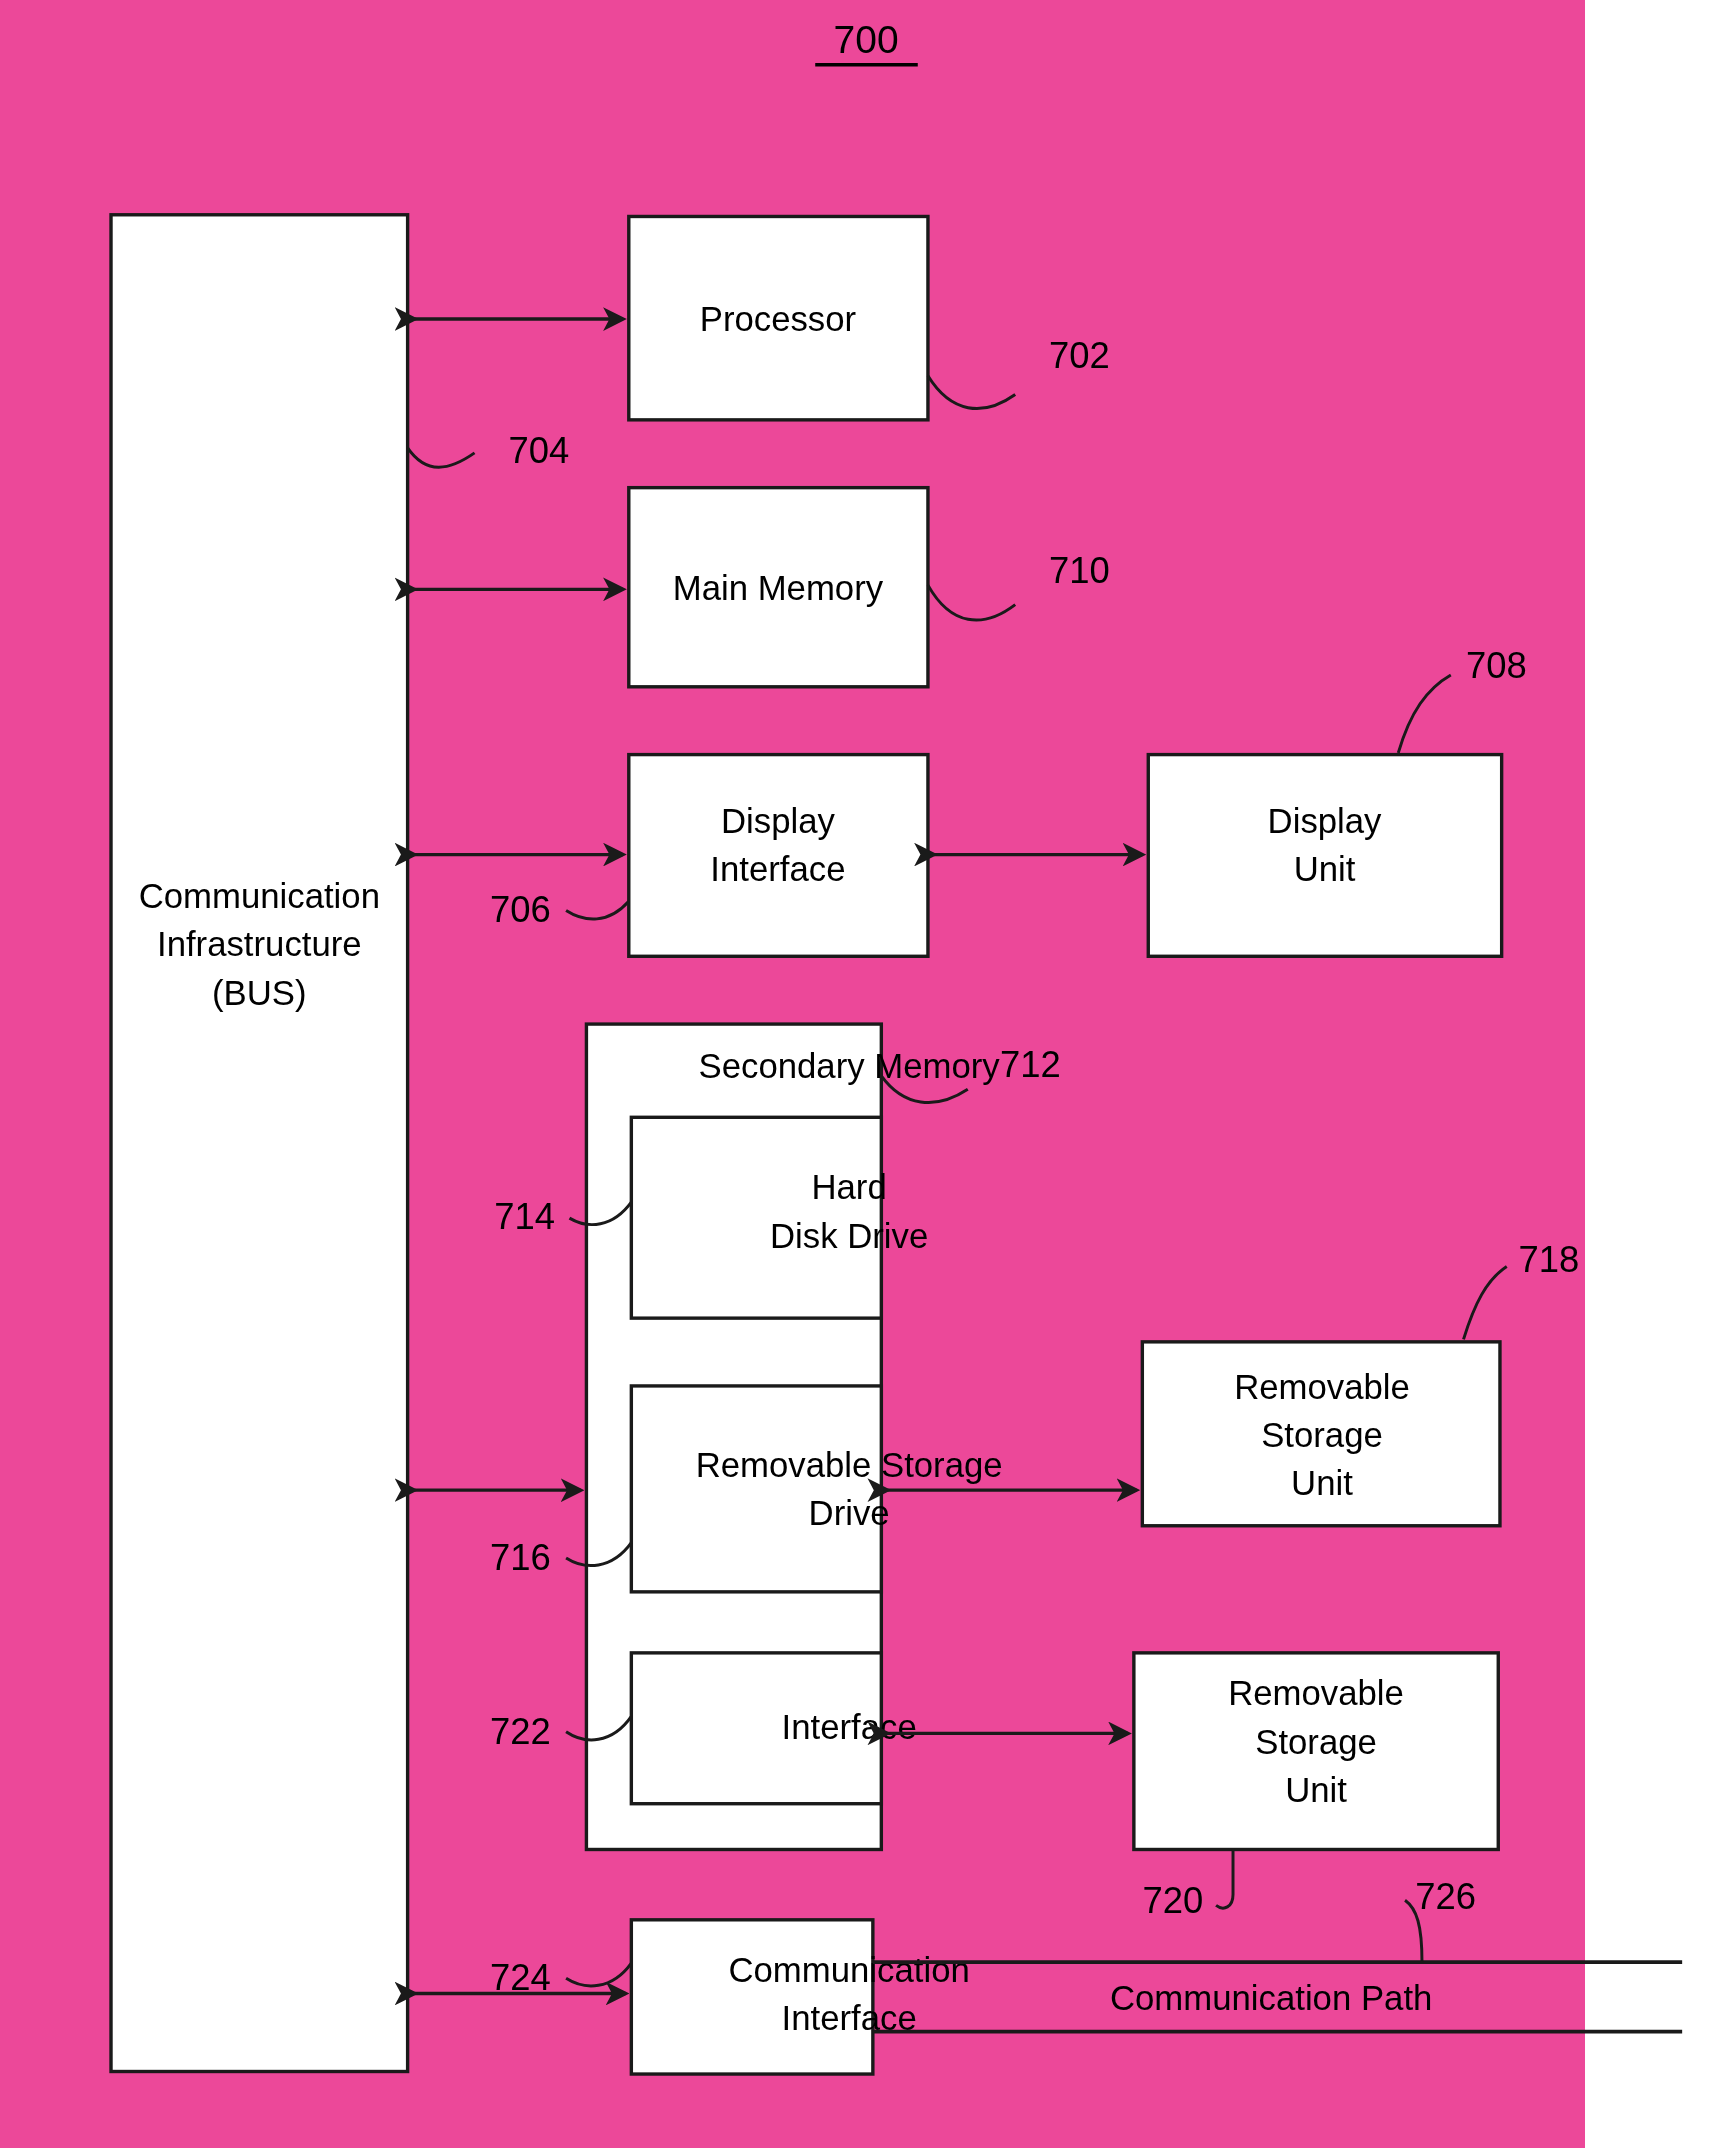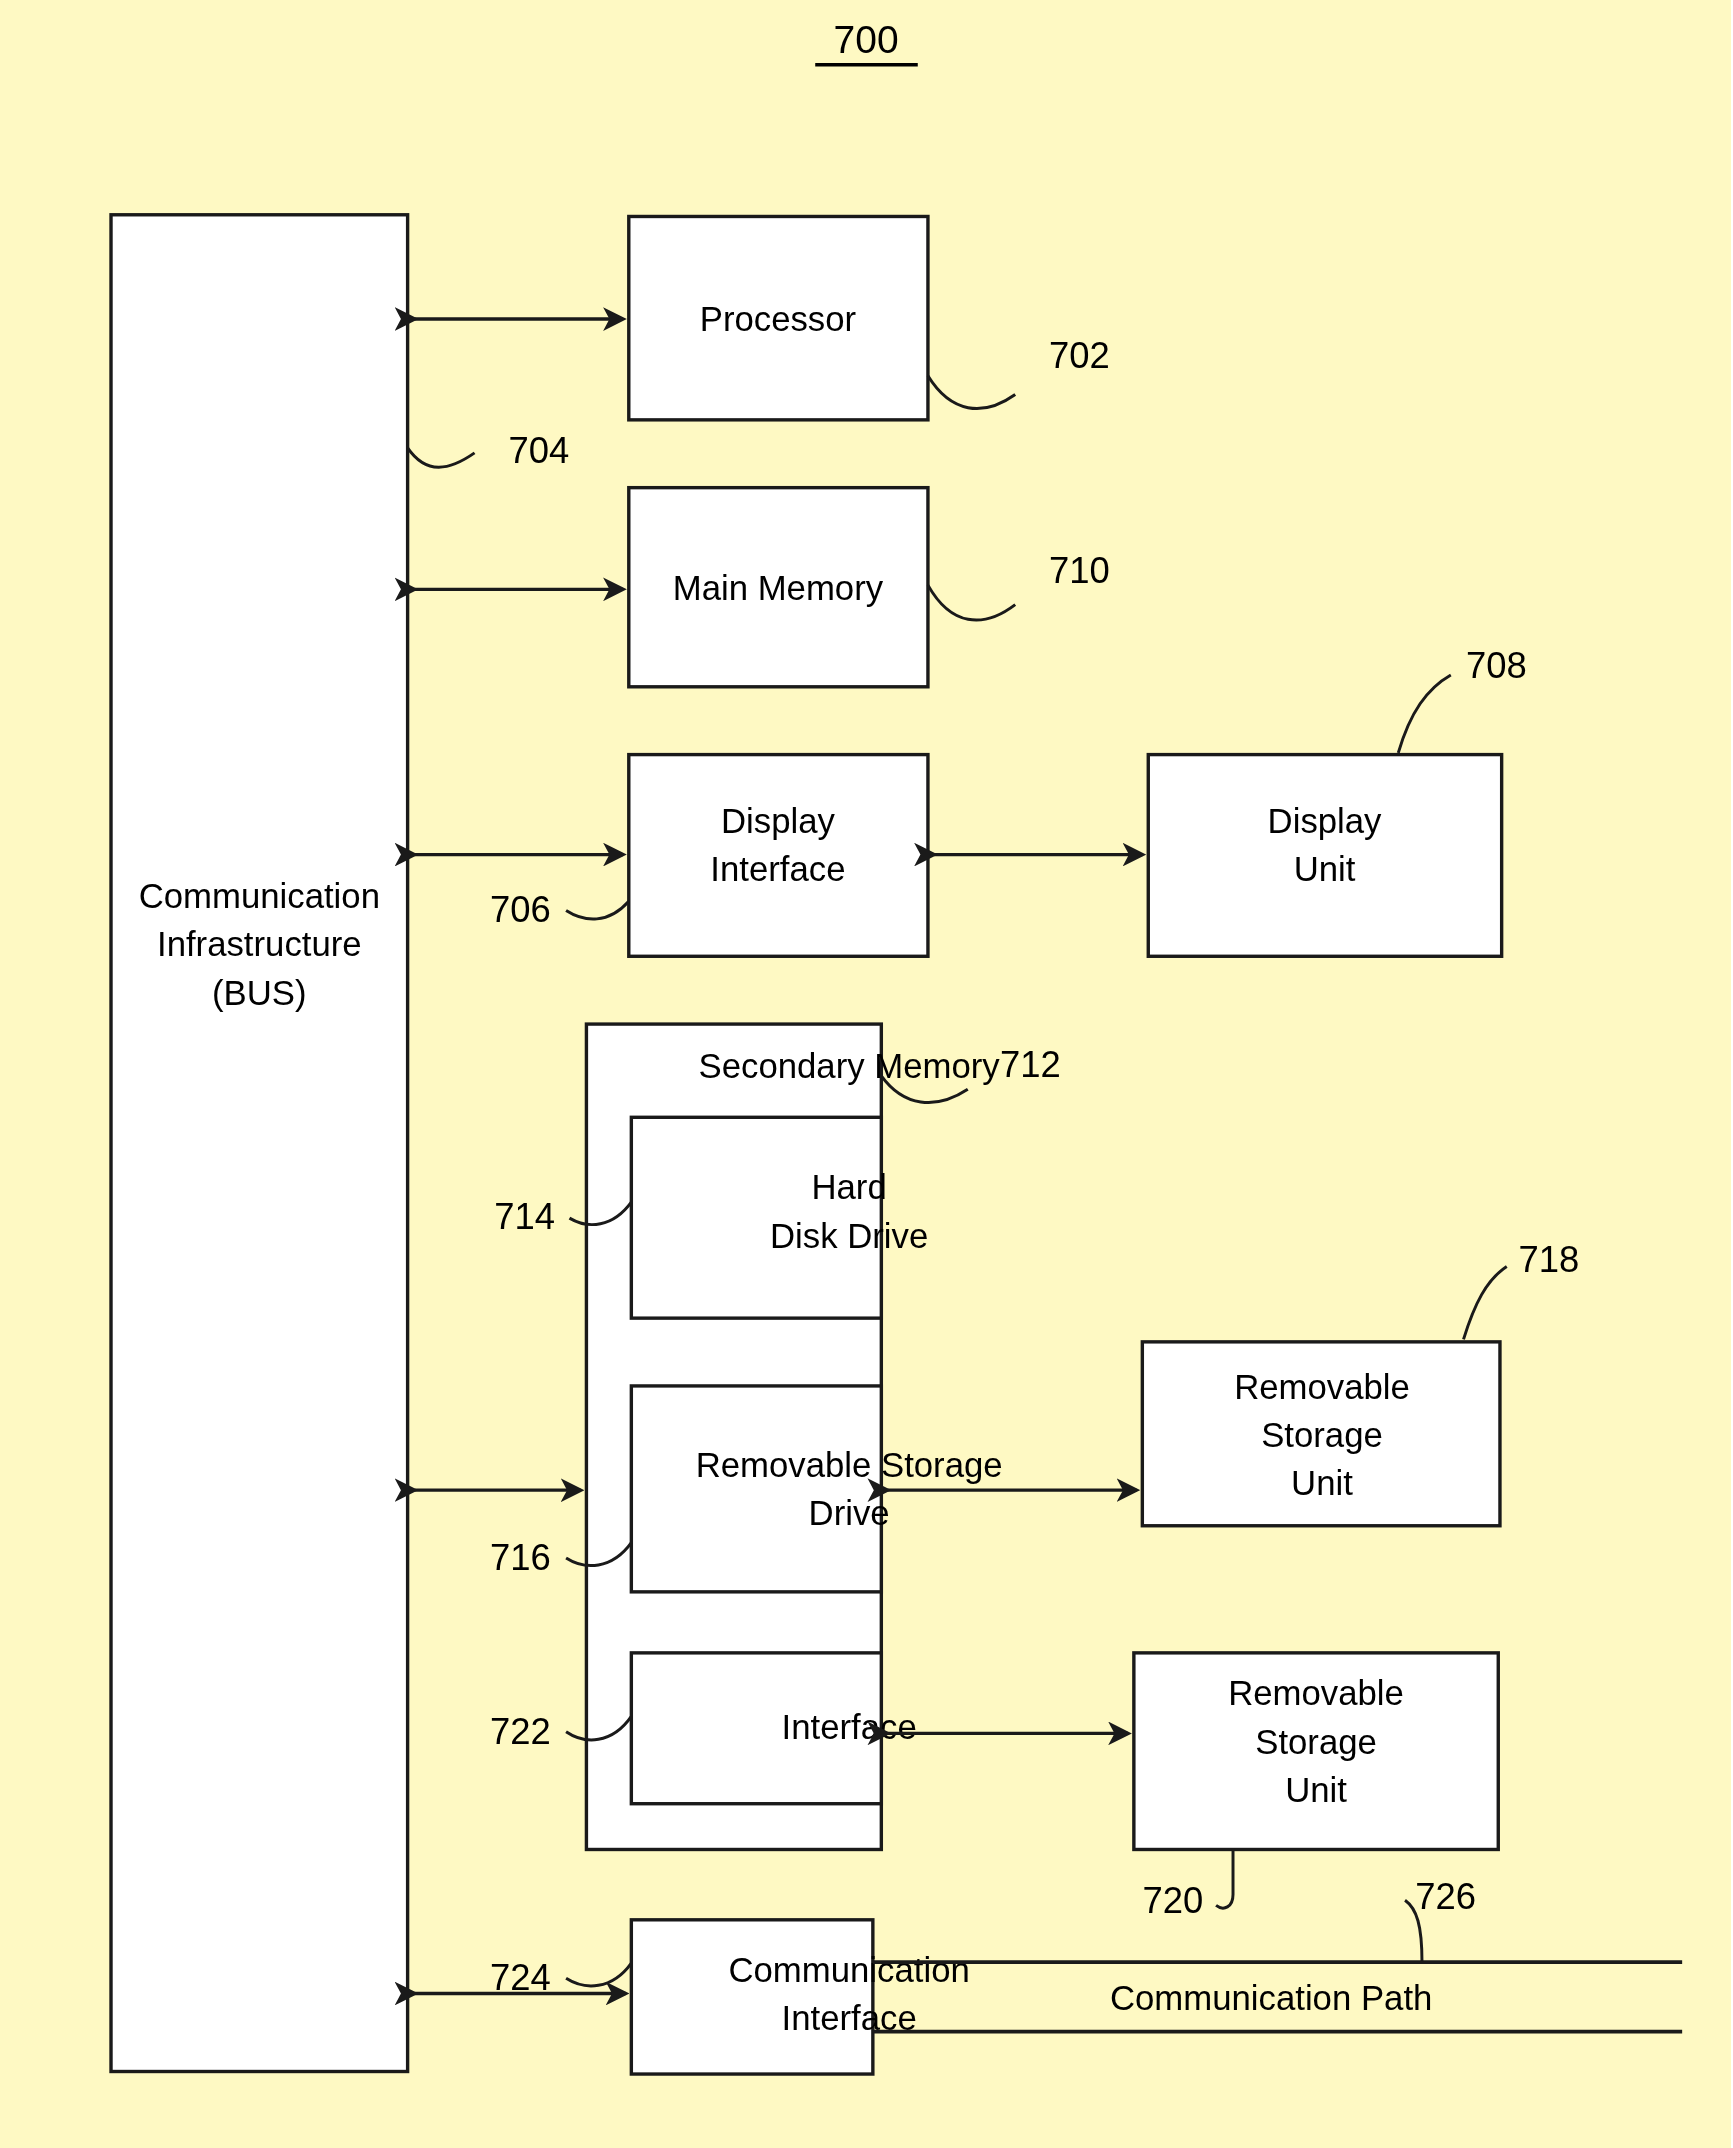--- a/index.html
+++ b/index.html
@@ -9,23 +9,23 @@
   }
   body {
     width: 1733px;
     height: 2149px;
     font-family: "Liberation Sans", sans-serif;
     color: #000000;
     overflow: hidden;
   }
   #figure-root {
     position: relative;
-    width: 1731px;
+    width: 1585px;
     height: 2149px;
-    background: #fef9c3;
+    background: #ec4899;
   }
   svg#diagram {
     position: absolute;
     top: 0;
     left: 0;
     width: 1733px;
     height: 2149px;
     display: block;
   }
   .box-outline {

